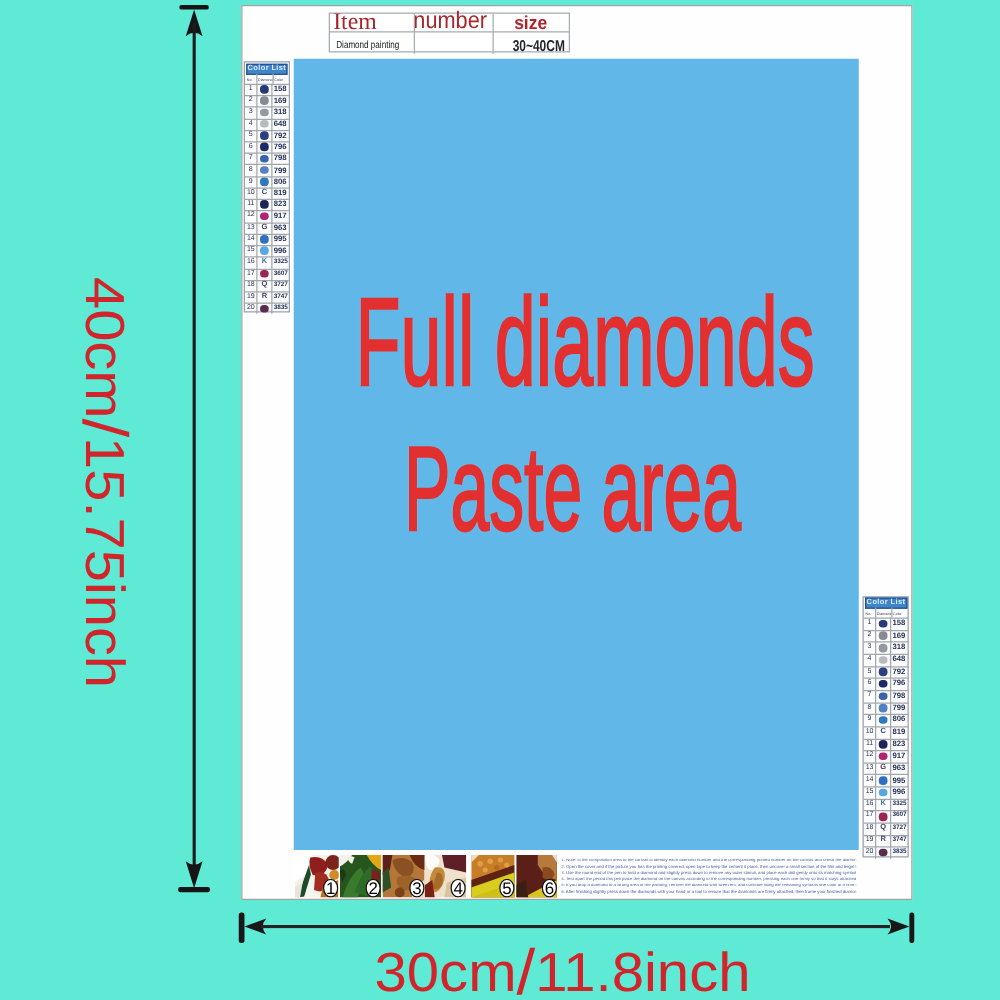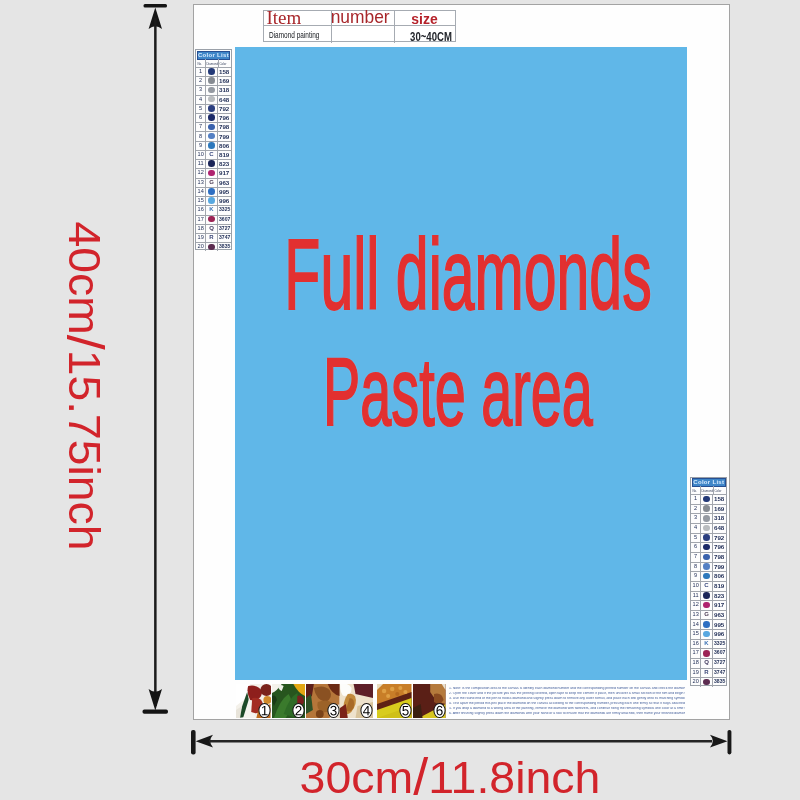--- a/index.html
+++ b/index.html
@@ -1,17 +1,17 @@
 <!DOCTYPE html>
 <html><head><meta charset="utf-8"><title>p</title><style>
 html,body{margin:0;padding:0;background:#ffffff;width:800px;height:800px;overflow:hidden;}
 *{font-family:'Liberation Sans',sans-serif;}
 </style></head><body>
 
-<div style="position:relative;width:800px;height:800px;background:#e5e5e5;">
+<div style="position:relative;width:800px;height:800px;background:#5eead4;">
 
 <div style="position:absolute;left:193px;top:4px;width:537px;height:716px;background:#fefefe;border:1px solid #a3a3a3;box-sizing:border-box;"></div>
 
 <div style="position:absolute;left:263px;top:9.5px;width:193px;height:32px;border:0.9px solid #a6abb2;box-sizing:border-box;background:#fff;">
 
 <div style="position:absolute;left:0;top:0;width:100%;height:15.7px;border-bottom:0.9px solid #a6abb2;box-sizing:border-box;"></div>
 
 <span style="position:absolute;left:2.5px;top:-3.8px;font-family:'Liberation Serif',serif;font-size:19px;color:#a8272b;">Item</span>
 
 <span style="position:absolute;left:64.1px;top:-4.1px;width:62.7px;text-align:center;font-size:19px;color:#a8272b;display:inline-block;transform:scaleX(0.915);transform-origin:center top;">number</span>

